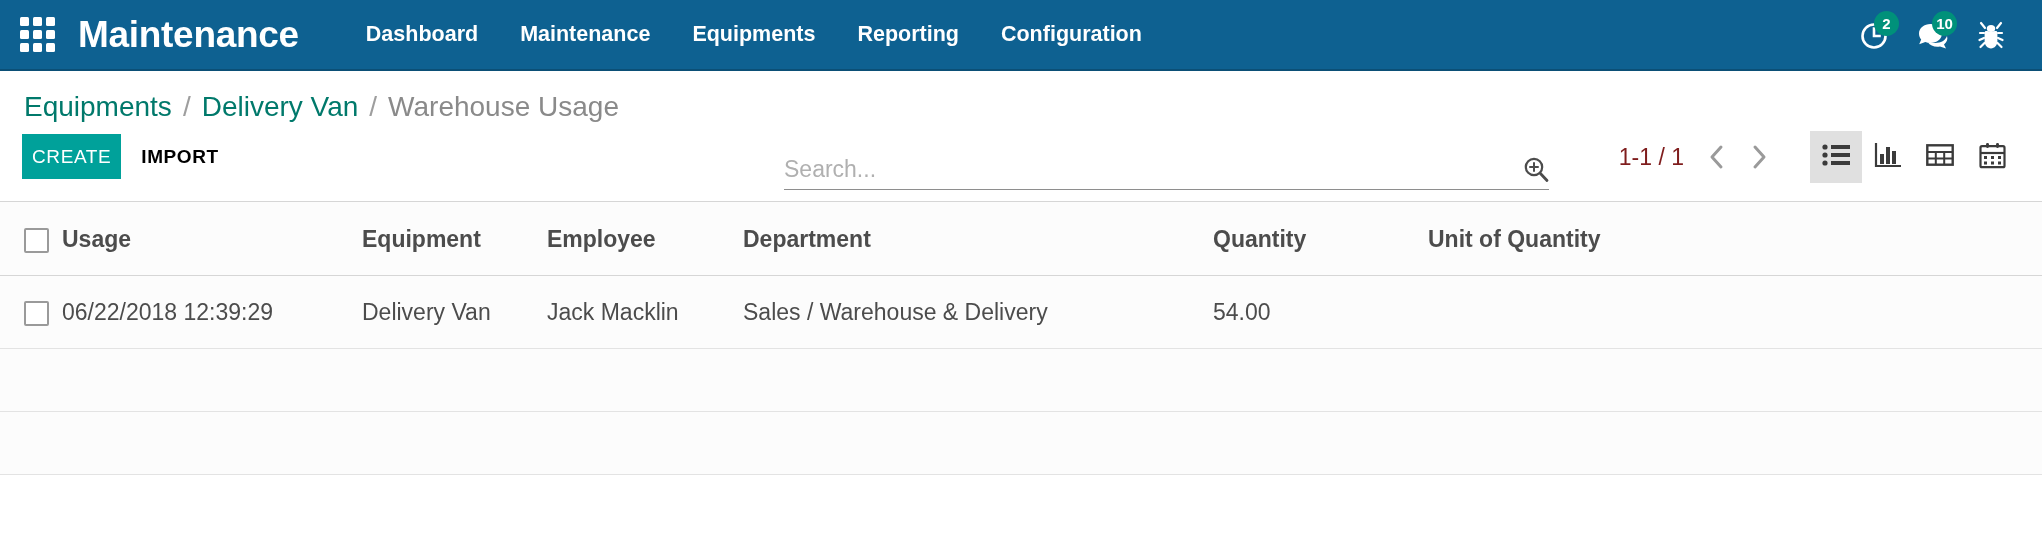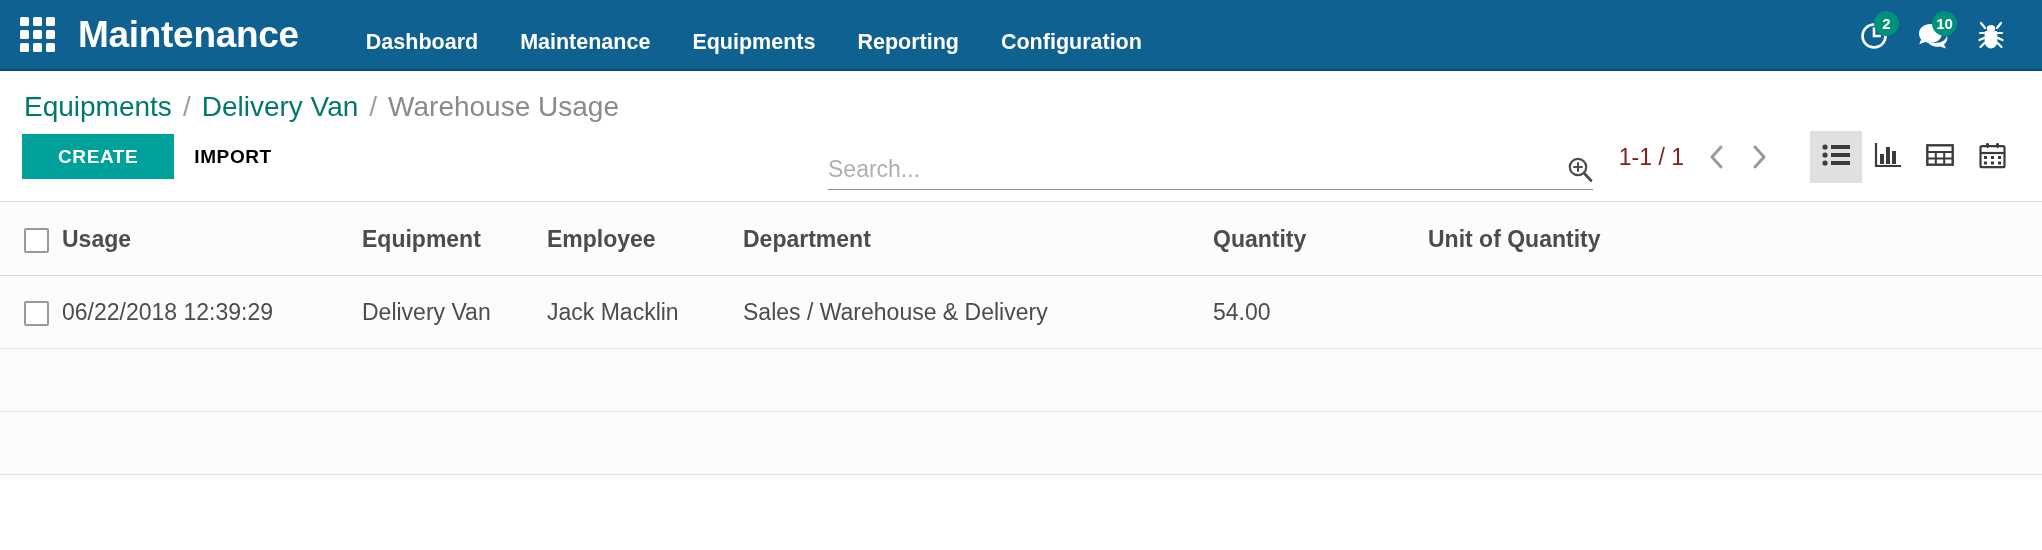--- a/index.html
+++ b/index.html
@@ -56,21 +56,21 @@
   }
   .nav-menu {
     display: flex;
     align-items: center;
     gap: 0px;
   }
   .nav-item {
     color: #ffffff;
     font-size: 21.5px;
     font-weight: bold;
-    padding: 8px 21px;
+    padding: 0 21px;
     white-space: nowrap;
     cursor: pointer;
     line-height: 71px;
     height: 71px;
   }
 
   .nav-right {
     margin-left: auto;
     display: flex;
     align-items: center;
@@ -181,21 +181,21 @@
     cursor: pointer;
   }
   .bc-sep {
     color: #9e9e9e;
     margin: 0 11px;
   }
   .bc-active { color: #8a8a8a; }
 
   .searchview {
     position: absolute;
-    left: 828px;
+    left: 784px;
     top: 85px;
     width: 765px;
     border-bottom: 1px solid #8e8e8e;
     display: flex;
     align-items: center;
     padding-bottom: 6px;
   }
   .searchview input {
     border: 0;
     outline: 0;
@@ -221,23 +221,23 @@
     display: flex;
     align-items: center;
     gap: 0;
   }
   .btn-create {
     background: #00a19a;
     color: #ffffff;
     border: 0;
     font-family: "Liberation Sans", sans-serif;
     font-size: 19px;
-    font-weight: bold;
+    font-weight: normal;
     letter-spacing: 0.6px;
-    padding: 13px 36px;
+    padding: 13px 10px;
     cursor: pointer;
     line-height: 1;
   }
   .btn-import {
     background: transparent;
     border: 0;
     color: #000000;
     font-family: "Liberation Sans", sans-serif;
     font-size: 19px;
     font-weight: bold;

